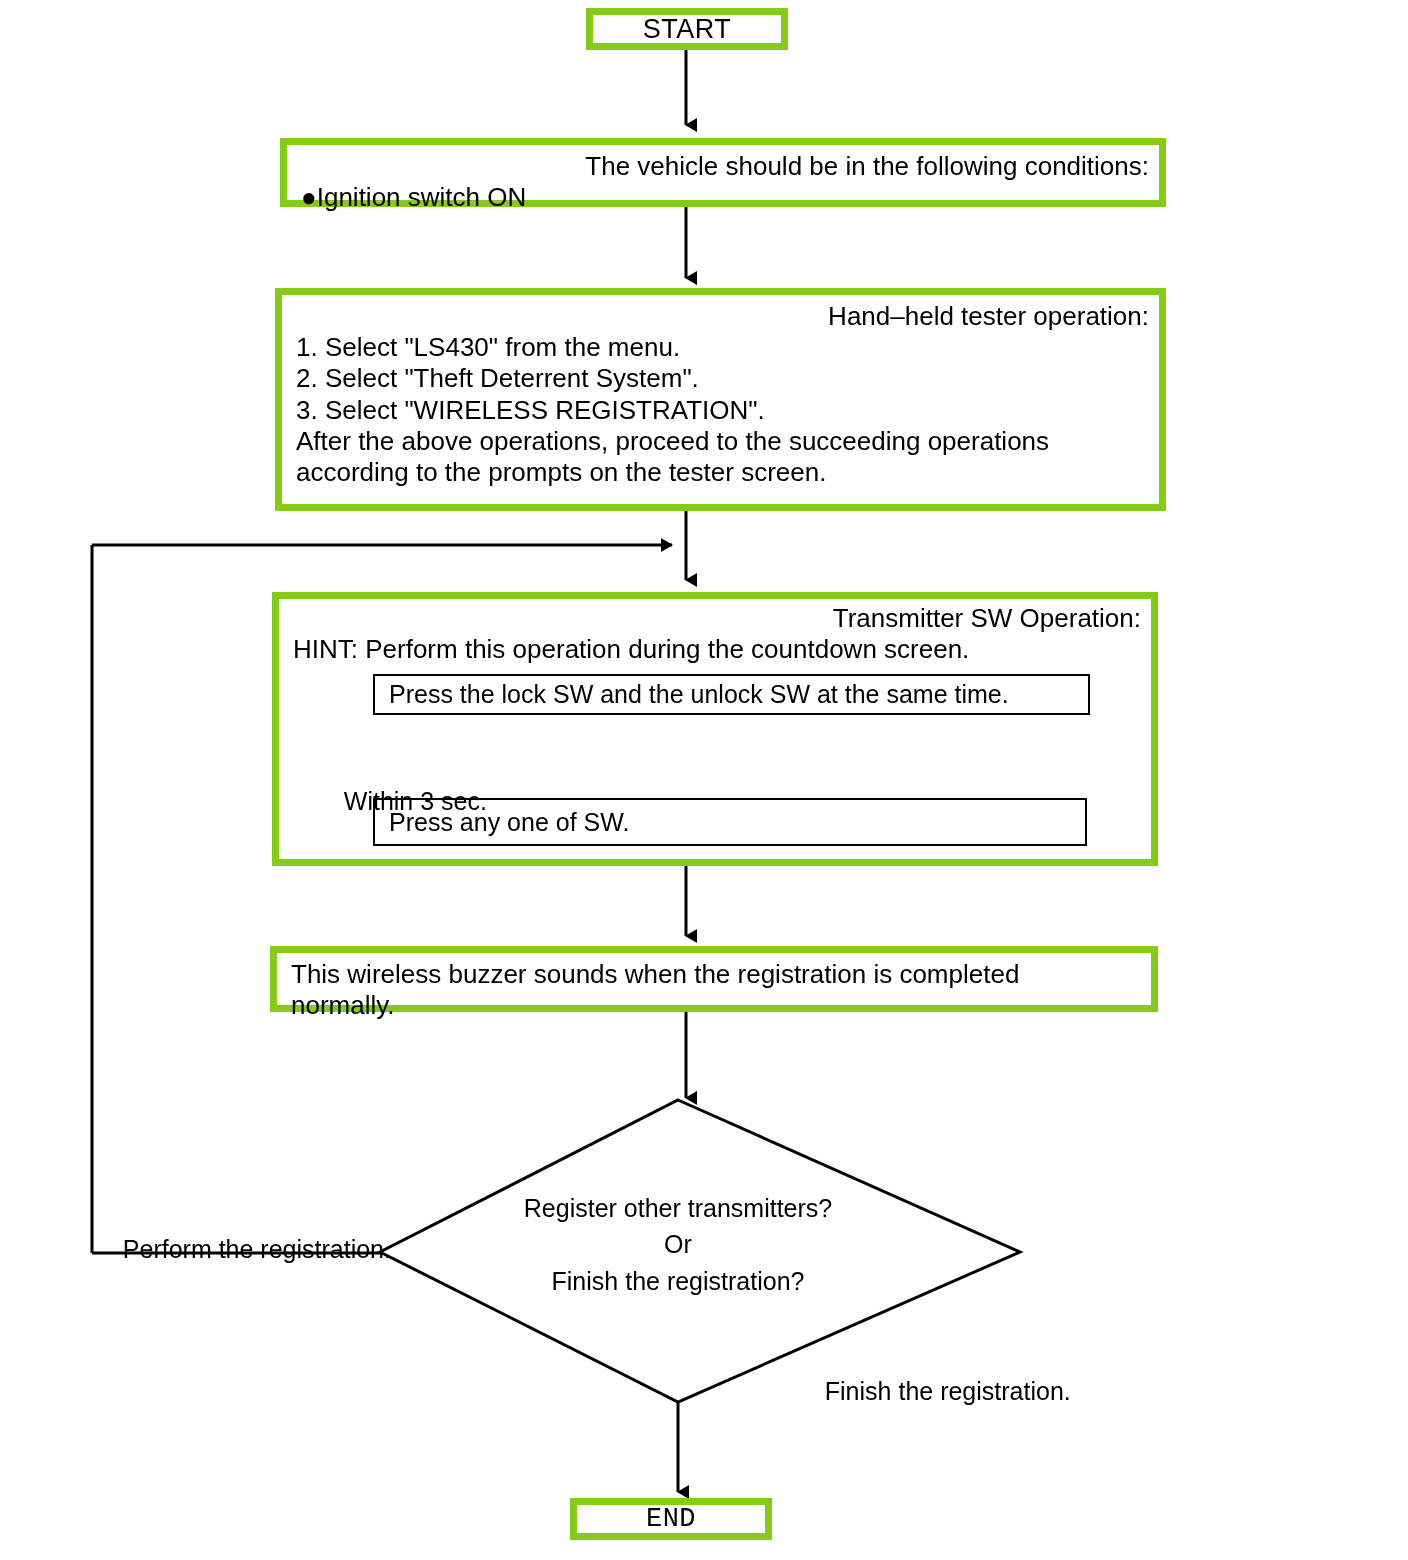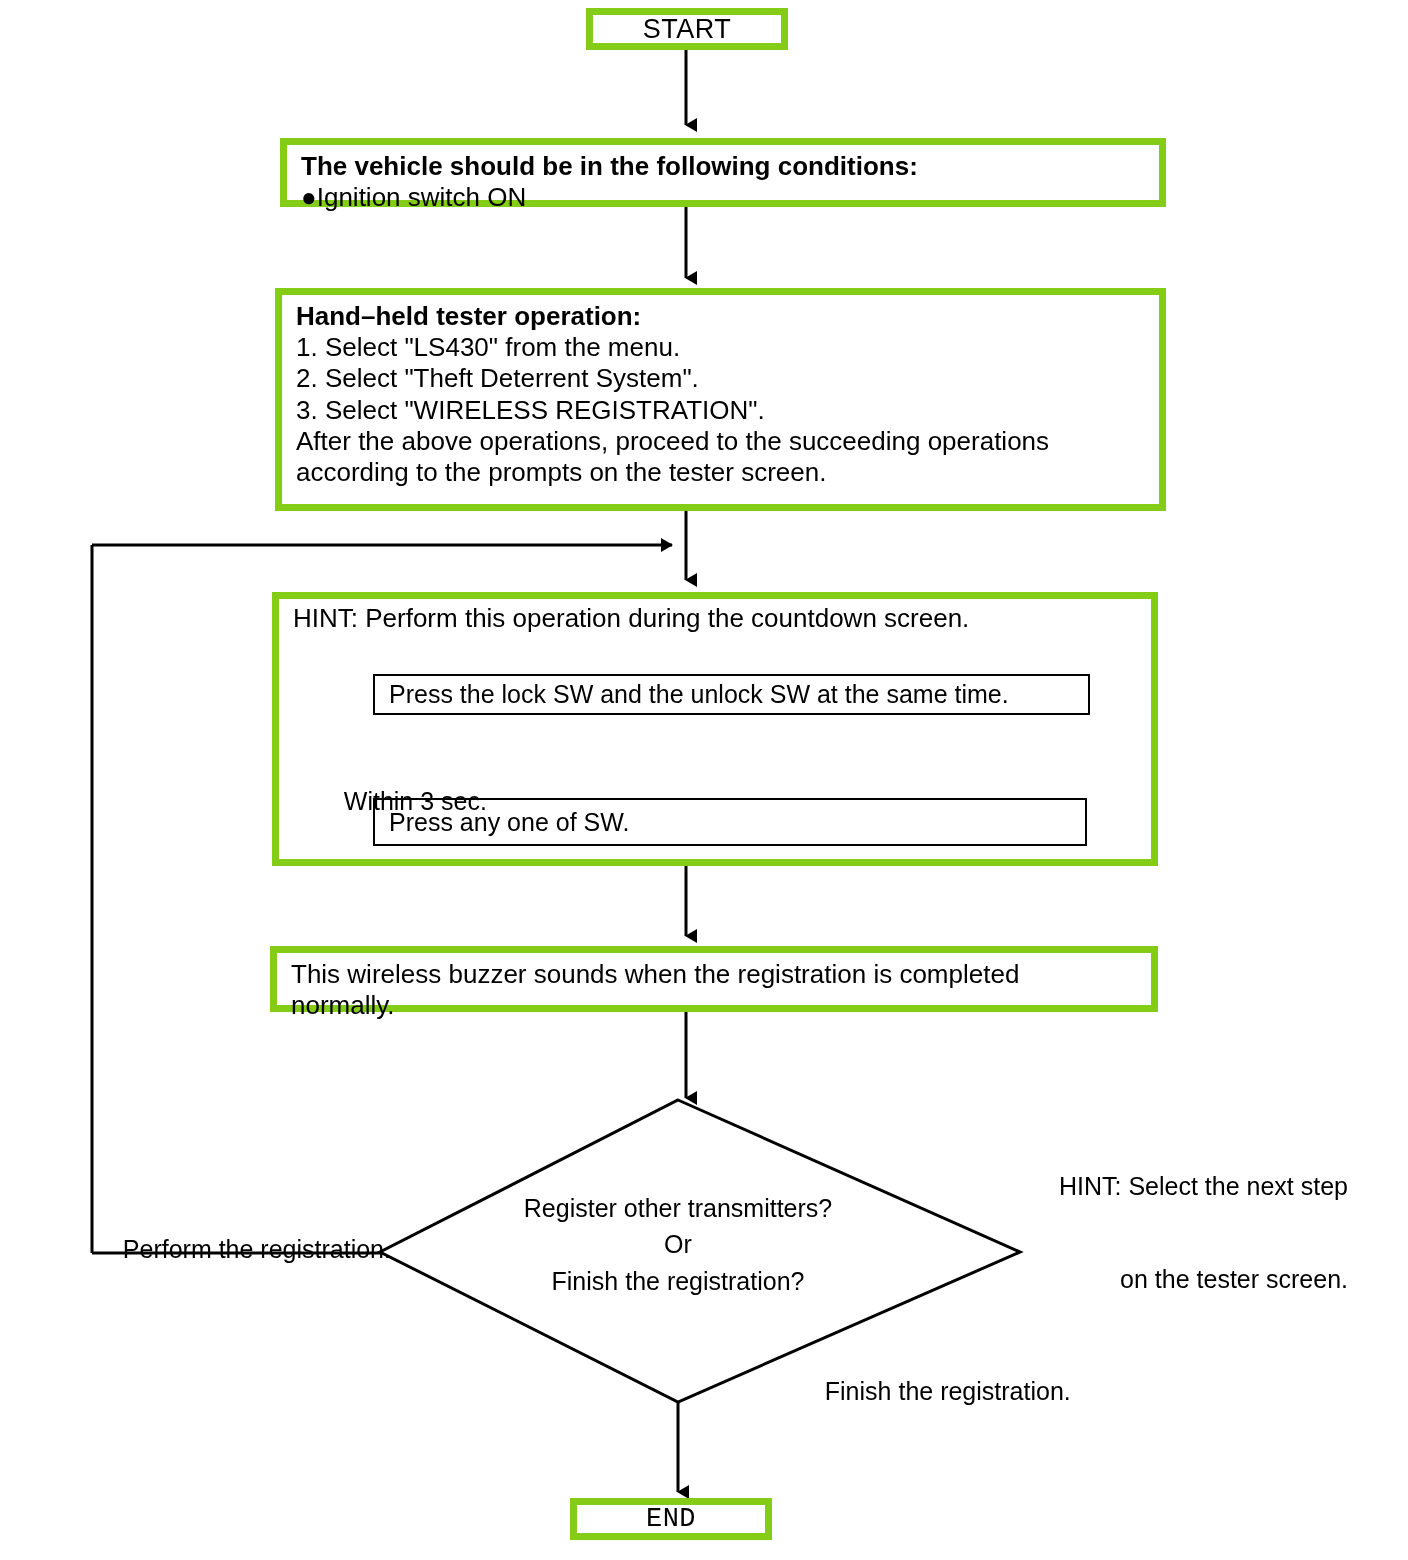--- a/index.html
+++ b/index.html
@@ -43,22 +43,23 @@
     justify-content: center;
     font-size: 27px;
     letter-spacing: 0.5px;
   }
   .proc {
     padding: 6px 10px 6px 14px;
     font-size: 26px;
     line-height: 1.20;
   }
   .proc .hdr {
-    font-weight: bold;
+    font-weight: normal;
     display: block;
+    text-align: right;
   }
   .proc .ln {
     display: block;
     white-space: pre;
   }
   .bullet-line {
     display: block;
     white-space: pre;
   }
   .inner-box {
@@ -172,20 +173,21 @@
   <div class="node boxed proc" style="left:275px; top:288px; width:891px; height:223px;">
     <span class="hdr">Hand–held tester operation:</span>
     <span class="ln">1. Select "LS430" from the menu.</span>
     <span class="ln">2. Select "Theft Deterrent System".</span>
     <span class="ln">3. Select "WIRELESS REGISTRATION".</span>
     <span class="ln">After the above operations, proceed to the succeeding operations</span>
     <span class="ln">according to the prompts on the tester screen.</span>
   </div>
 
   <div class="node boxed proc" style="left:272px; top:592px; width:886px; height:274px; padding-top:4px;">
+    <span class="hdr">Transmitter SW Operation:</span>
     <span class="ln">HINT: Perform this operation during the countdown screen.</span>
   </div>
 
   <div class="node thinboxed inner-box" style="left:373px; top:674px; width:717px; height:41px;">
     <span>Press the lock SW and the unlock SW at the same time.</span>
   </div>
 
   <div class="node thinboxed inner-box" style="left:373px; top:798px; width:714px; height:48px;">
     <span>Press any one of SW.</span>
   </div>
@@ -208,22 +210,18 @@
   </div>
 
   <div class="freetext" style="left:95px; top:1203px;">
     <span>Perform the registration.</span>
   </div>
 
   <div class="freetext" style="left:797px; top:1345px;">
     <span>Finish the registration.</span>
   </div>
 
-  <div class="freetext right-align" style="left:940px; top:1108px; width:408px;">
-    <span class="dl-line">HINT: Select the next step</span>
-    <span class="dl-line">on the tester screen.</span>
-  </div>
 
   <div class="node boxed terminator" style="left:570px; top:1498px; width:202px; height:42px;font-family:Liberation Mono, monospace;">
     <span>END</span>
   </div>
 
 </div>
 
 </body></html>

